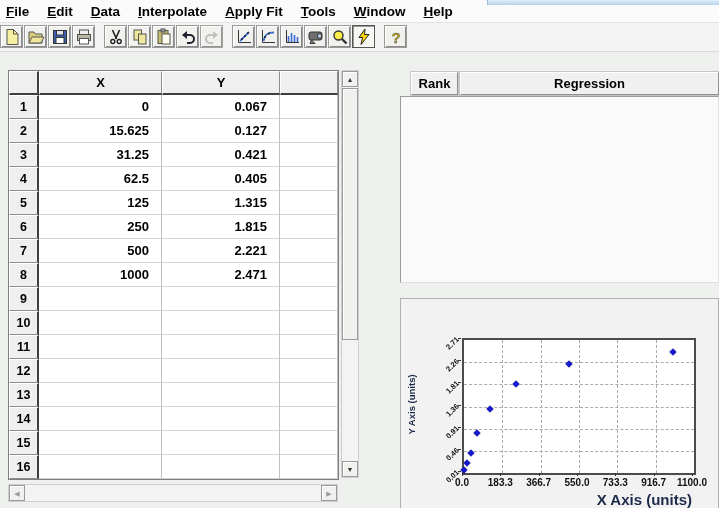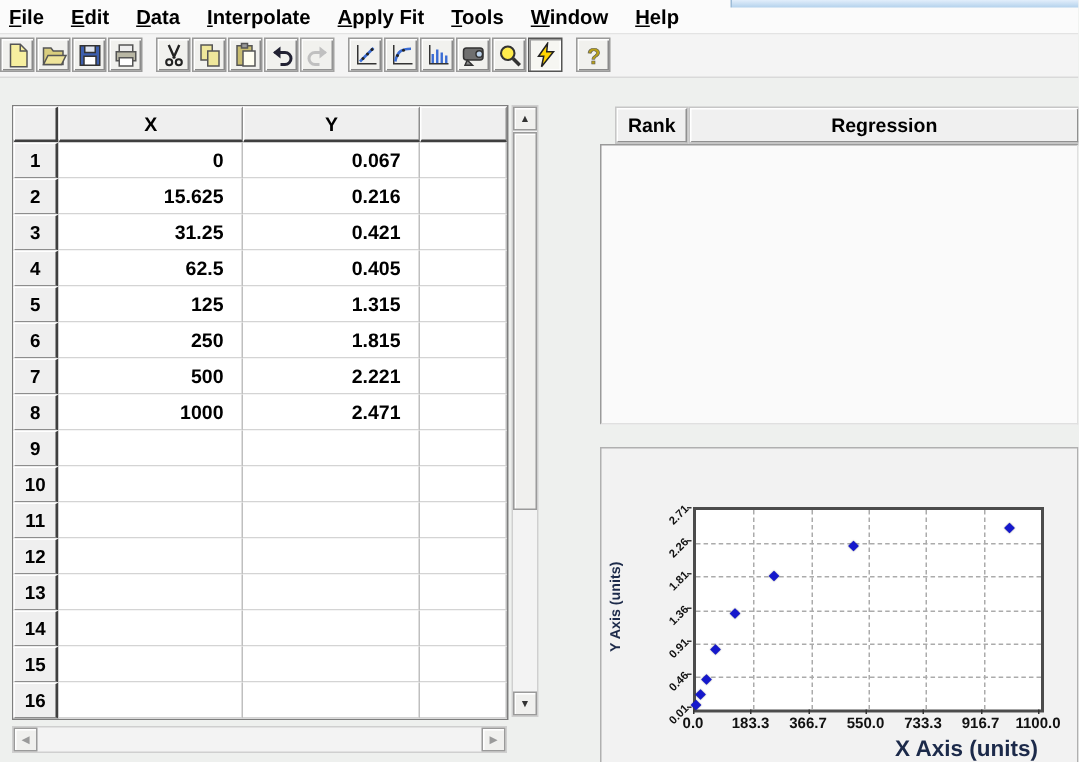--- a/index.html
+++ b/index.html
@@ -276,21 +276,21 @@
     <div class="gcell fixed hdr rowhdr"></div>
     <div class="gcell fixed hdr">X</div>
     <div class="gcell fixed hdr">Y</div>
     <div class="gcell fixed hdr"></div>
     <div class="gcell fixed rowhdr">1</div>
     <div class="gcell num">0</div>
     <div class="gcell num">0.067</div>
     <div class="gcell "></div>
     <div class="gcell fixed rowhdr">2</div>
     <div class="gcell num">15.625</div>
-    <div class="gcell num">0.216</div>
+    <div class="gcell num">0.127</div>
     <div class="gcell "></div>
     <div class="gcell fixed rowhdr">3</div>
     <div class="gcell num">31.25</div>
     <div class="gcell num">0.421</div>
     <div class="gcell "></div>
     <div class="gcell fixed rowhdr">4</div>
     <div class="gcell num">62.5</div>
     <div class="gcell num">0.405</div>
     <div class="gcell "></div>
     <div class="gcell fixed rowhdr">5</div>

